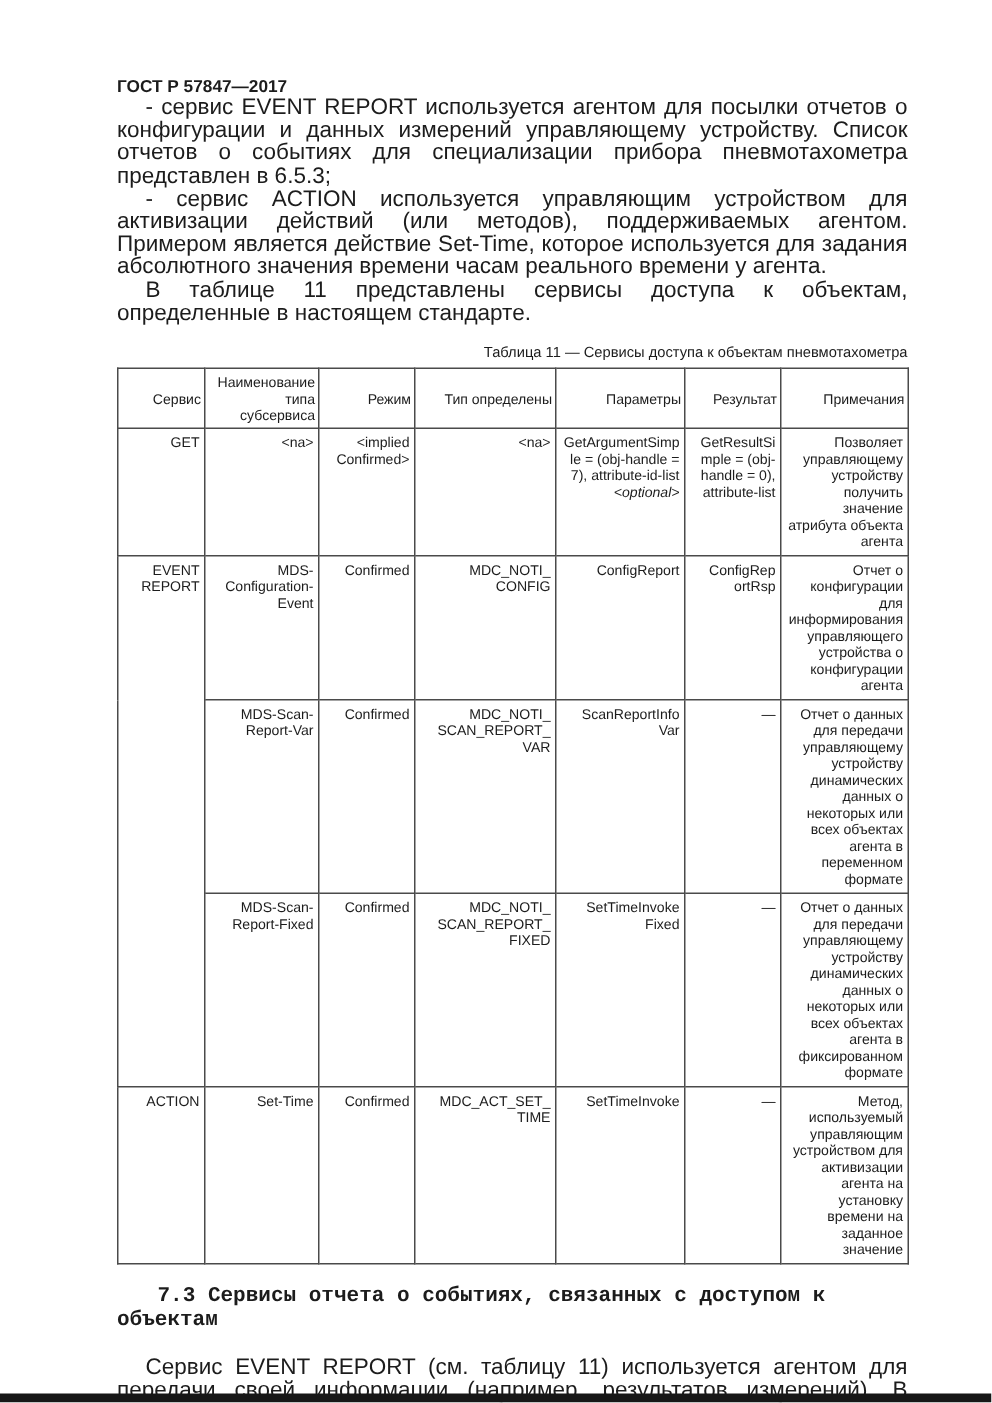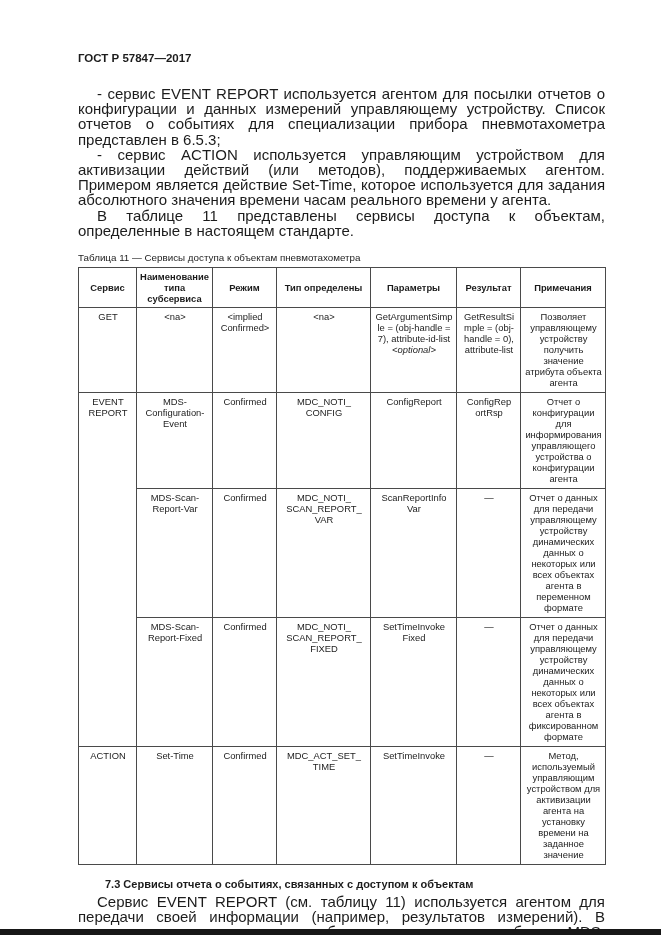--- a/index.html
+++ b/index.html
@@ -19,72 +19,73 @@
   .content {
     position: absolute;
     left: 78px;
     top: 52px;
     width: 527px;
   }
 
   .doc-header {
     font-weight: bold;
     font-size: 11.5px;
-    margin-bottom: 22px;
   }
 
   p.body-text {
     margin: 0;
     font-size: 15px;
     line-height: 15.2px;
     text-align: justify;
     text-indent: 19px;
     hyphens: auto;
   }
 
   .table-caption {
     font-size: 9.8px;
     margin-top: 14px;
     margin-bottom: 4px;
+    text-align: right;
   }
 
   table.services {
     border-collapse: collapse;
     width: 527px;
     table-layout: fixed;
     font-size: 9.4px;
     line-height: 11px;
     hyphens: auto;
   }
   table.services th,
   table.services td {
     border: 1px solid #4a4a4a;
     padding: 3px 3px 4px 4px;
     vertical-align: top;
-    text-align: center;
+    text-align: right;
     overflow-wrap: break-word;
     word-wrap: break-word;
   }
   table.services th {
     vertical-align: middle;
-    text-align: center;
-    font-weight: bold;
+    text-align: right;
+    font-weight: normal;
     height: 40px;
     padding: 2px 2px;
   }
   .opt-italic {
     font-style: italic;
     display: block;
   }
 
   .section-heading {
     font-weight: bold;
-    font-size: 11px;
-    margin: 13px 0 4px 0;
+    font-size: 14px;
+    margin: 13px 0 16px 0;
     text-indent: 27px;
+    font-family: Liberation Mono, monospace;
   }
 
   .bottom-bar {
     position: absolute;
     left: 0;
     right: 0;
     bottom: 0;
     height: 6px;
     background: #171717;
   }

